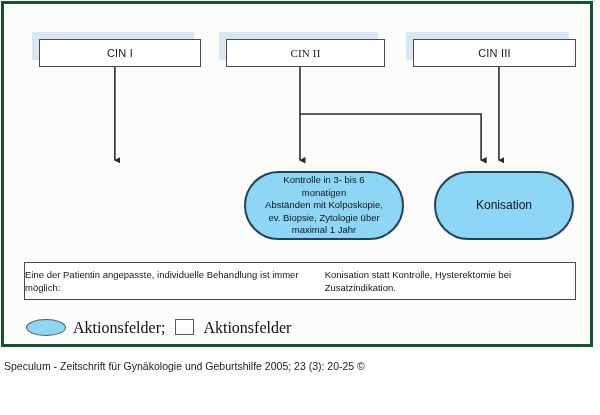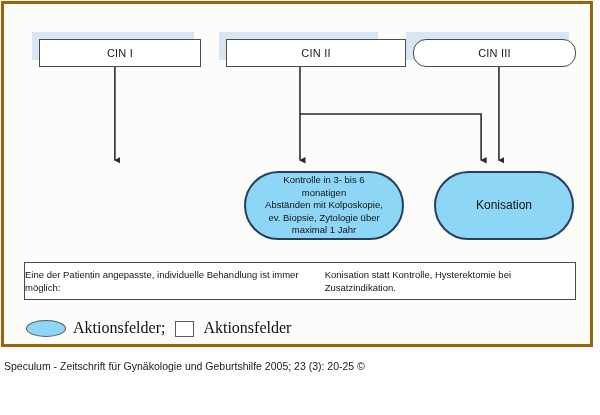--- a/index.html
+++ b/index.html
@@ -15,21 +15,21 @@
     position: relative;
   }
 
   
   #figure-frame {
     position: absolute;
     left: 1px;
     top: 1px;
     width: 592px;
     height: 346px;
-    border: 3px solid #a16207;
+    border: 3px solid #14532d;
     background: #FCFCFA;
     box-sizing: border-box;
   }
 
   #diagram-canvas {
     position: absolute;
     left: 0;
     top: 0;
     width: 100%;
     height: 100%;
@@ -56,23 +56,23 @@
   
   .result-shadow {
     position: absolute;
     height: 28px;
     background: #D7E6F2;
     z-index: 2;
   }
 
   #result-box-cin1  { left: 35px;  top: 35px; width: 162px; }
   #shadow-cin1      { left: 28px;  top: 28px; width: 162px; }
-  #result-box-cin2  { left: 222px; top: 35px; width: 180px; }
+  #result-box-cin2  { left: 222px; top: 35px; width: 159px; font-family: Liberation Serif, serif; }
   #shadow-cin2      { left: 215px; top: 28px; width: 159px; }
-  #result-box-cin3  { left: 409px; top: 35px; width: 163px; border-radius: 13px; }
+  #result-box-cin3  { left: 409px; top: 35px; width: 163px; }
   #shadow-cin3      { left: 402px; top: 28px; width: 163px; }
 
   
   .action-pill {
     position: absolute;
     top: 167px;
     height: 69px;
     background: #8DD6F5;
     border: 2px solid #27405A;
     border-radius: 36px;
@@ -116,21 +116,21 @@
     line-height: 13px;
     color: #141414;
   }
 
   
   #legend {
     position: absolute;
     left: 22px;
     top: 315px;
     display: flex;
-    align-items: flex-end;
+    align-items: flex-start;
     z-index: 3;
   }
   #legend-ellipse {
     width: 40px;
     height: 17px;
     border-radius: 50%;
     background: #8DD6F5;
     border: 1px solid #5A5A5A;
     box-sizing: border-box;
     margin-right: 7px;

